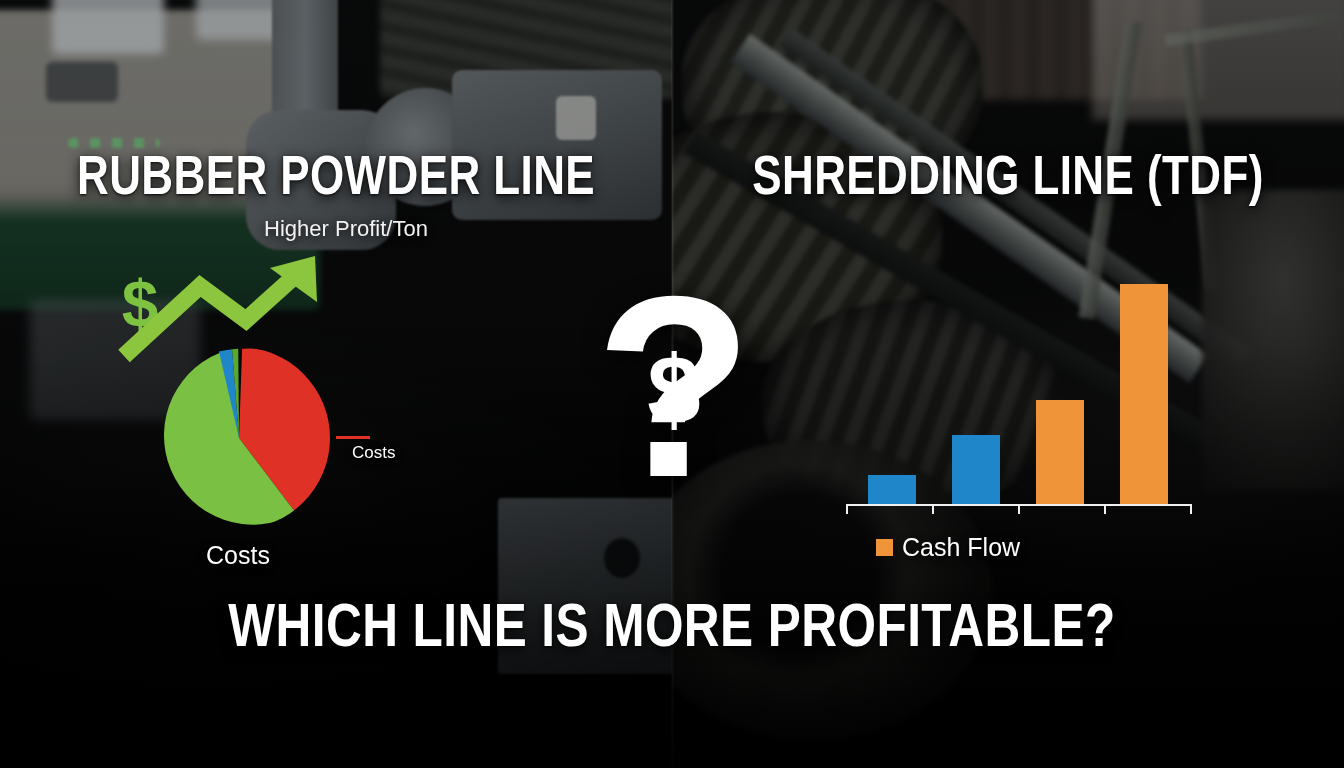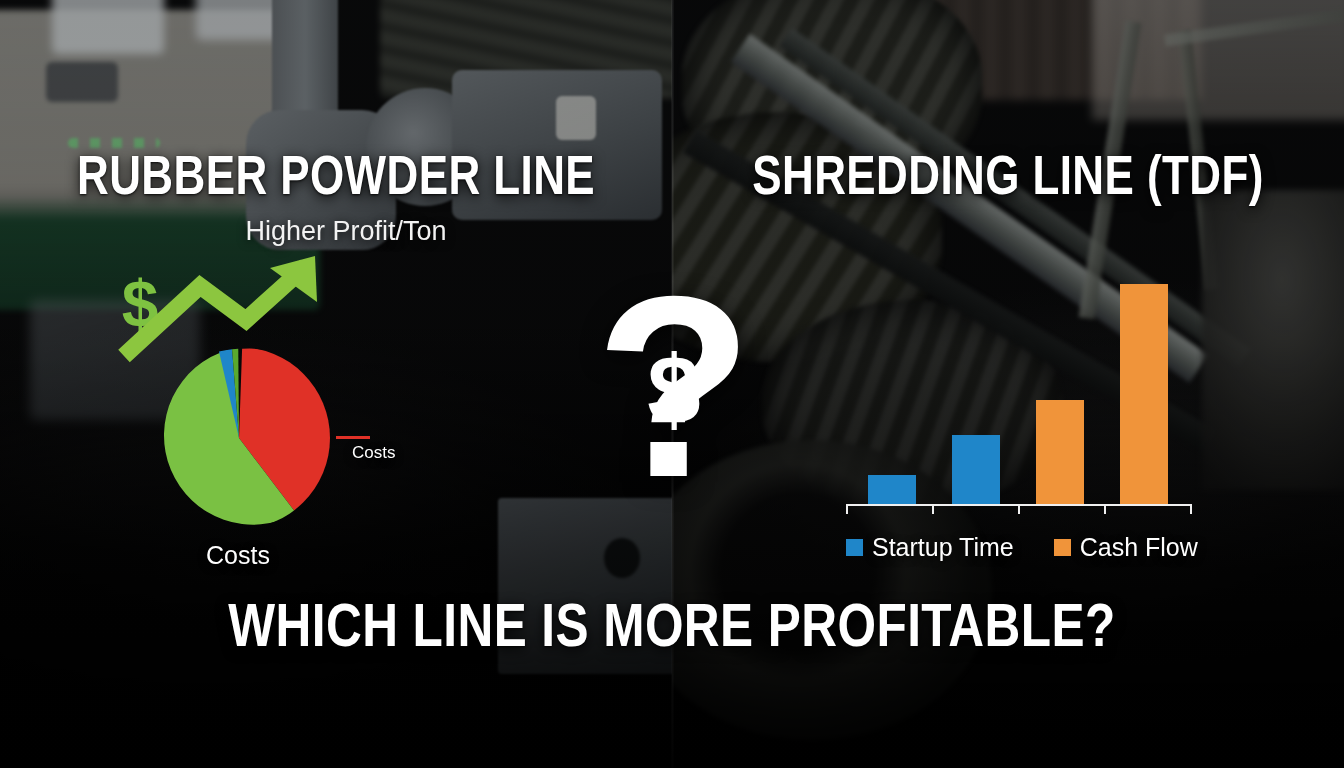--- a/index.html
+++ b/index.html
@@ -126,21 +126,21 @@
     letter-spacing:.5px;
     transform:scaleX(.80);
     text-shadow:0 3px 14px rgba(0,0,0,.9), 0 1px 3px rgba(0,0,0,.9);
     white-space:nowrap;
     line-height:1;
   }
   #title-left  { left:0;    top:148px; width:672px; text-align:center; font-size:55px; transform-origin:center; }
   #title-right { left:672px;top:148px; width:672px; text-align:center; font-size:55px; transform-origin:center; }
 
   .subhead {
-    position:absolute; color:#f2f2f2; font-size:27px; text-align:center;
+    position:absolute; color:#f2f2f2; font-size:22px; text-align:center;
     text-shadow:0 2px 10px rgba(0,0,0,.92); white-space:nowrap; line-height:1;padding-left:20px;
   }
   #sub-left  { left:0;     top:218px; width:672px; }
   #sub-right { left:672px; top:218px; width:672px; }
 
   #question-headline {
     position:absolute; left:0; top:594px; width:1344px; text-align:center;
     font-size:62px; transform-origin:center; transform:scaleX(.80);
   }
 
@@ -288,24 +288,20 @@
 
     <div id="bar-axis"></div>
     <div class="tick" style="left:0px;"></div>
     <div class="tick" style="left:86px;"></div>
     <div class="tick" style="left:172px;"></div>
     <div class="tick" style="left:258px;"></div>
     <div class="tick" style="left:344px;"></div>
   </div>
 
   <div id="bar-legend">
-    <span class="legend-item">
-      <span class="legend-swatch" style="background:#1f86c9;"></span>
-      <span>Startup Time</span>
-    </span>
     <span class="legend-item" style="margin-left:30px;">
       <span class="legend-swatch" style="background:#f0943a;"></span>
       <span>Cash Flow</span>
     </span>
   </div>
 
   <div class="headline" id="question-headline">WHICH LINE IS MORE PROFITABLE?</div>
 
 
 </div>

